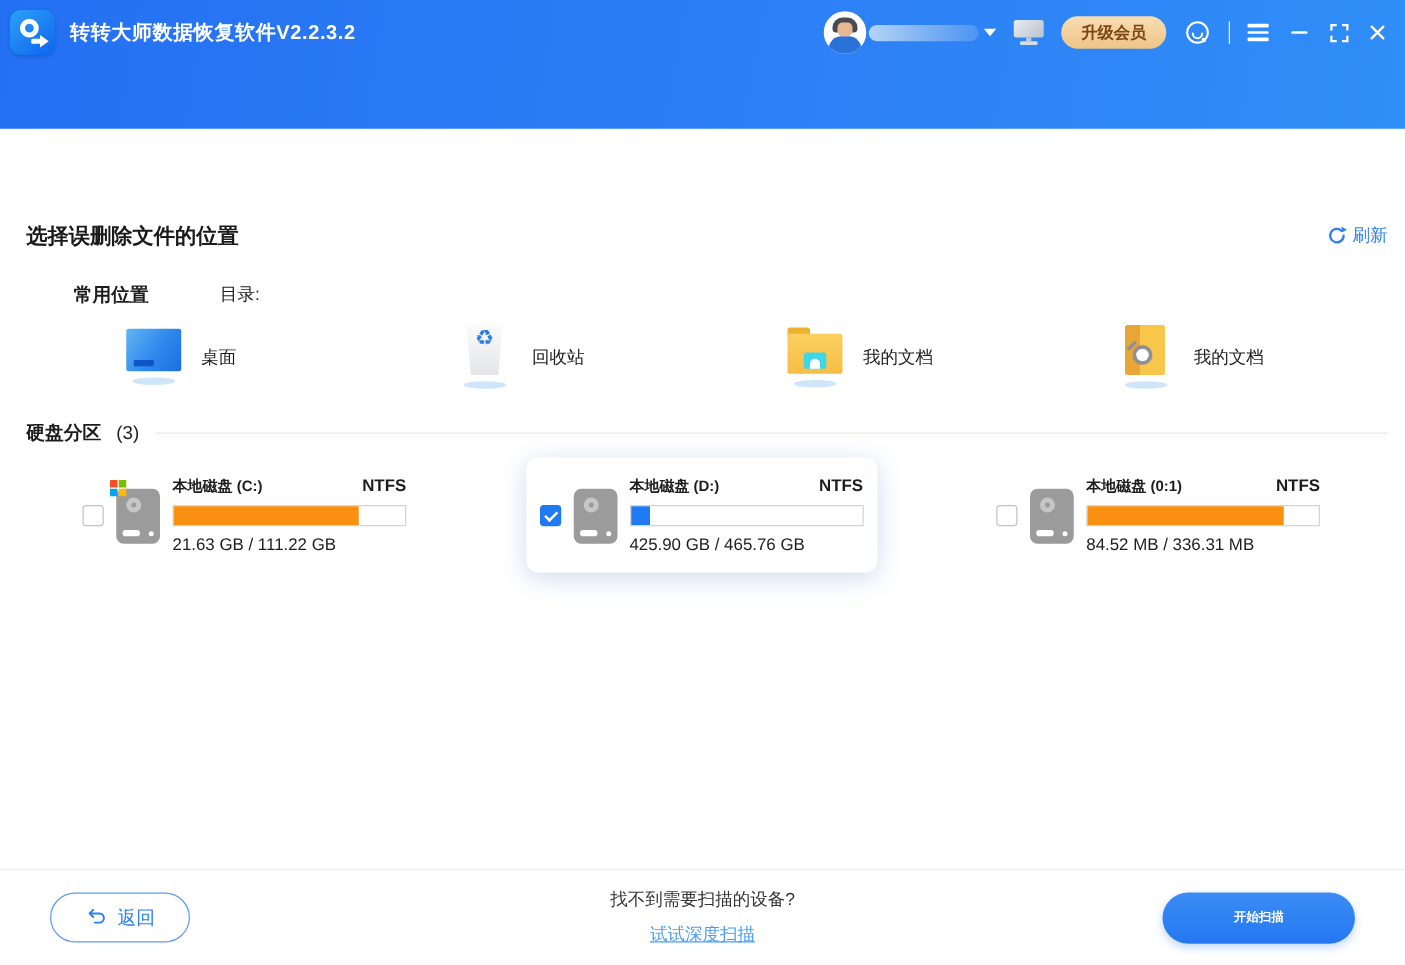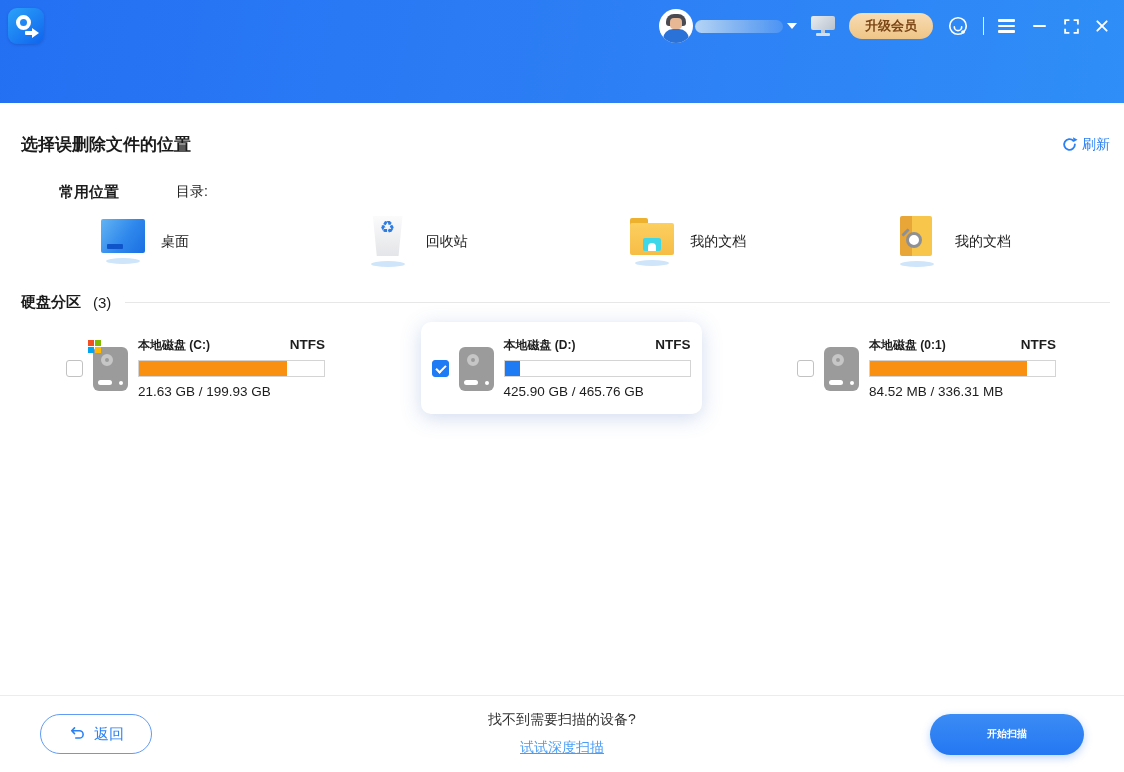--- a/index.html
+++ b/index.html
@@ -28,21 +28,21 @@
   .monitor .neck { position:absolute; left:10px; top:14px; width:4px; height:3px; background:#c3ccd6; }
   .monitor .base { position:absolute; left:5px; top:17px; width:14px; height:3px; background:#d6dde5; border-radius:1px; }
   .upgrade-btn { height:26px; padding:0 16px; border:none; border-radius:13px; background:linear-gradient(180deg,#f8ddb4,#f0c globalThis89); background:linear-gradient(180deg,#f8ddb4,#efc487); color:#7c4616; font-size:13px; font-weight:700; cursor:pointer; }
   .icon-btn { background:none; border:none; cursor:pointer; display:flex; align-items:center; justify-content:center; padding:0; }
   .tb-div { width:1px; height:18px; background:rgba(255,255,255,.85); }
   .hamburger { display:flex; flex-direction:column; gap:3px; }
   .hamburger i { width:17px; height:2.5px; background:#fff; border-radius:1px; }
   .min-bar { width:13px; height:2.5px; background:#fff; border-radius:1px; }
 
   
-  .page-head { display:flex; align-items:center; justify-content:space-between; padding:30px 14px 0 21px; }
+  .page-head { display:flex; align-items:center; justify-content:space-between; padding:30px 14px 0 21px;margin-top:44px; }
   .page-title { font-size:17px; font-weight:700; color:#1a1a1a; }
   .refresh-btn { display:flex; align-items:flex-start; gap:4px; background:none; border:none; color:#2b80f3; font-size:14px; cursor:pointer; }
 
   .labels-row { display:flex; padding:27px 20px 0 21px;margin-left:38px; }
   .common-label { font-size:15px; font-weight:600; color:#1c1c1c; width:117px; }
   .dir-label { font-size:14px; color:#1c1c1c; }
 
   
   .locations { display:flex; justify-content:space-between; padding:14px 70px 0 100px; }
   .loc-item { display:flex; align-items:center; gap:15px; width:160px; cursor:pointer; }
@@ -112,20 +112,21 @@
 
 <div class="window">
 
   <header class="titlebar">
     <div class="tb-row">
       <div class="logo">
         <div class="ring"></div>
           <div class="arrow-bar"></div>
           <div class="arrow-head"></div>
       </div>
+      <div class="app-title">转转大师数据恢复软件V2.2.3.2</div>
 
       <div class="tb-right">
         <div style="display:flex;align-items:center;gap:8px;cursor:pointer;">
           <div class="avatar">
             <div class="body"></div>
               <div class="hair"></div>
               <div class="face"></div>
           </div>
           <div class="name-blur"></div>
           <div class="caret"></div>
@@ -260,21 +261,21 @@
             </div>
         </div>
         <div class="card-body">
           <div class="drive-line1">
             <span class="drive-name">本地磁盘 (C:)</span>
             <span class="drive-fs">NTFS</span>
           </div>
           <div class="bar-track">
               <div class="bar-fill" style="width: 80%; background: rgb(250, 144, 17);"></div>
             </div>
-          <div class="drive-cap">21.63 GB / 199.93 GB</div>
+          <div class="drive-cap">21.63 GB / 111.22 GB</div>
         </div>
       </div>
 
       <div class="card selected">
         <div class="checkbox checked"></div>
         <div class="drive-icon-wrap">
           <div class="drive-icon">
             <div class="ring"></div>
               <div class="slot"></div>
               <div class="dot"></div>

